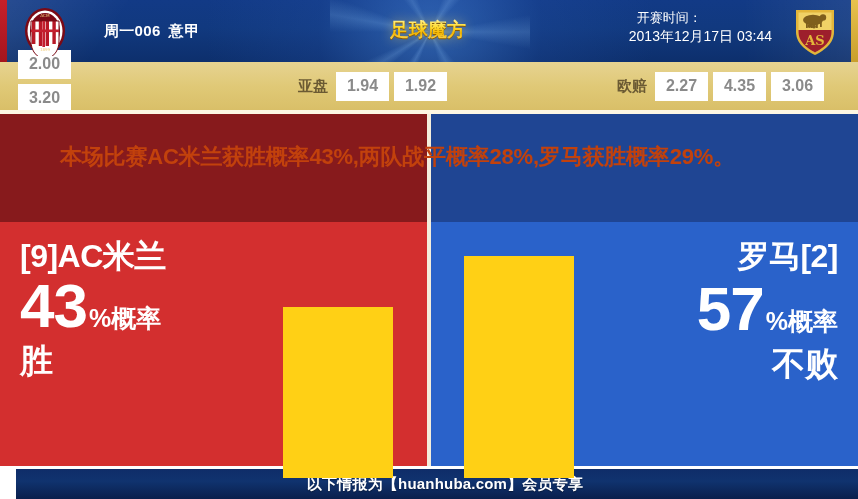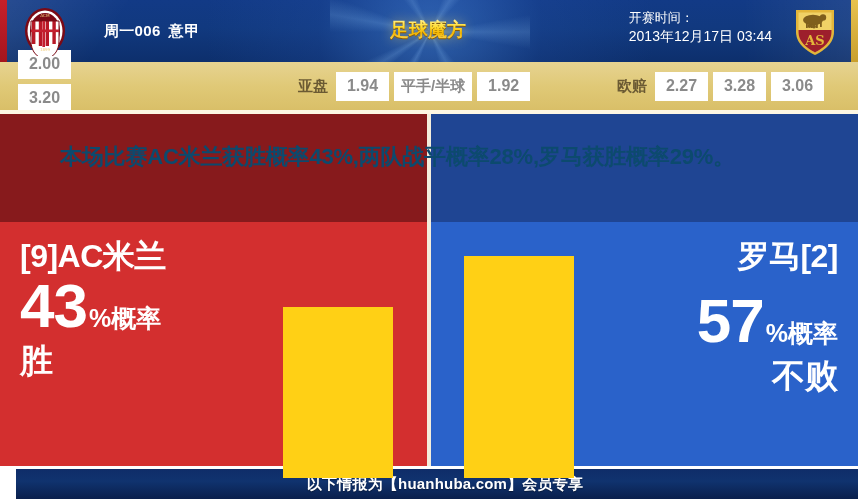--- a/index.html
+++ b/index.html
@@ -86,21 +86,21 @@
     -webkit-background-clip: text; background-clip: text; color: transparent;
     text-shadow: 0 0 1px rgba(120,60,0,0.0);
     filter: drop-shadow(0 1px 0 #8a5a00) drop-shadow(0 0 6px rgba(255,220,90,0.45));
     white-space: nowrap;
   }
 
   #kickoff {
     position: absolute; right: 86px; top: 9px; z-index: 5;
     text-align: left; color: #ffffff; line-height: 1.35;
   }
-  #kickoff .k-label { font-size: 13px; }
+  #kickoff .k-label { font-size: 13px; margin-left: 8px; }
   #kickoff .k-value { font-size: 14px; }
 
   
   #odds-bar {
     position: absolute; left: 0; top: 62px; width: 858px; height: 48px;
     background: linear-gradient(180deg,#e6d391 0%,#e0c977 50%,#d9bf68 100%);
     display: flex; align-items: center;
   }
   #odds-under {
     position: absolute; left: 0; top: 110px; width: 858px; height: 4px;
@@ -134,21 +134,21 @@
   #summary-band .half-blue {
     position: absolute; left: 431px; top: 0; width: 427px; height: 108px;
     background: #1f4593;
   }
   #summary-band .seam {
     position: absolute; left: 427px; top: 0; width: 4px; height: 108px;
     background: #f4eddc;
   }
   #summary-text {
     position: absolute; left: 60px; top: 27px; width: 740px;
-    color: #0c4a6e; font-size: 22px; font-weight: bold;
+    color: #c2410c; font-size: 22px; font-weight: bold;
     line-height: 1.48; letter-spacing: -0.2px;
     z-index: 3;
   }
 
   
   #main {
     position: absolute; left: 0; top: 222px; width: 858px; height: 256px;
   }
   #panel-left {
     position: absolute; left: 0; top: 0; width: 427px; height: 244px;
@@ -199,21 +199,21 @@
   
   #away-block {
     position: absolute; right: 20px; top: 18px; width: 270px;
     color: #ffffff; text-align: right; z-index: 3;
   }
   #away-name {
     font-size: 32px; font-weight: bold; line-height: 1;
     white-space: nowrap; letter-spacing: -0.5px;
   }
   #away-prob-row {
-    display: flex; align-items: baseline; justify-content: flex-end; margin-top: 20px;
+    display: flex; align-items: baseline; justify-content: flex-end; margin-top: 8px;
   }
   #away-prob {
     font-size: 62px; font-weight: bold; line-height: .95;
     letter-spacing: -1px;
   }
   #away-prob-unit {
     font-size: 25px; font-weight: bold; margin-left: 2px;
     white-space: nowrap;
   }
   #away-outcome {
@@ -307,28 +307,27 @@
     <div class="odds-group" id="grp-jingcai">
       <span class="odds-label">竞彩</span>
       <span class="odds-cell">2.00</span>
       <span class="odds-cell">3.20</span>
       <span class="odds-cell">2.95</span>
     </div>
 
     <div class="odds-group" id="grp-yapan">
       <span class="odds-label">亚盘</span>
       <span class="odds-cell">1.94</span>
-      <span class="odds-cell wide">平手/半球</span>
       <span class="odds-cell">1.92</span>
     </div>
 
     <div class="odds-group" id="grp-oupei">
       <span class="odds-label">欧赔</span>
       <span class="odds-cell">2.27</span>
-      <span class="odds-cell">3.28</span>
+      <span class="odds-cell">4.35</span>
       <span class="odds-cell">3.06</span>
     </div>
 
   </div>
   <div id="odds-under"></div>
 
   <div id="summary-band">
     <div class="half-red"></div>
     <div class="half-blue"></div>
     <div class="seam"></div>

